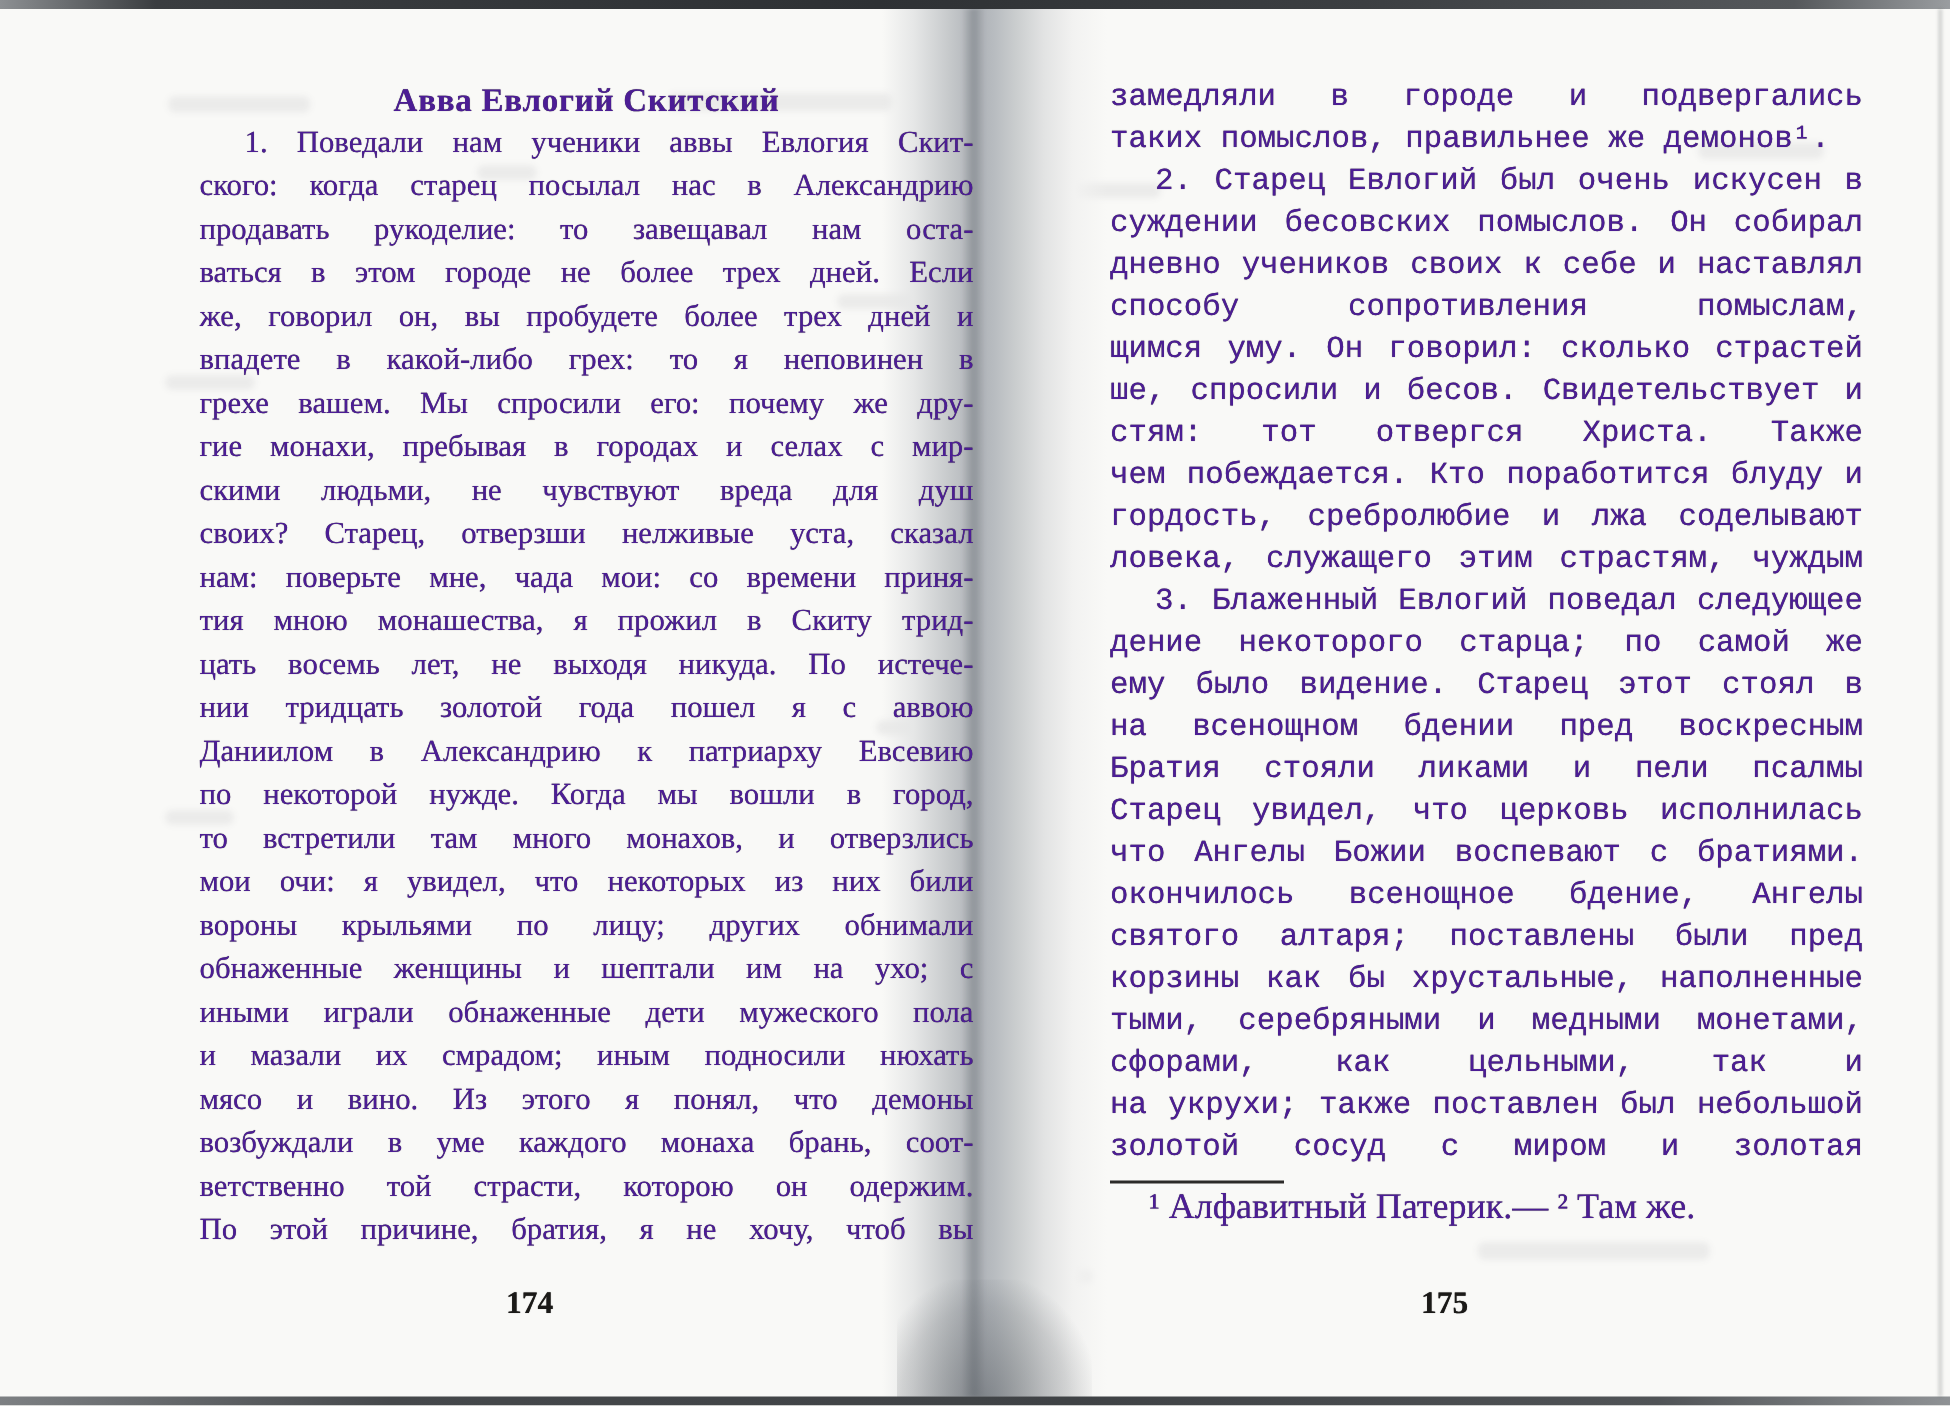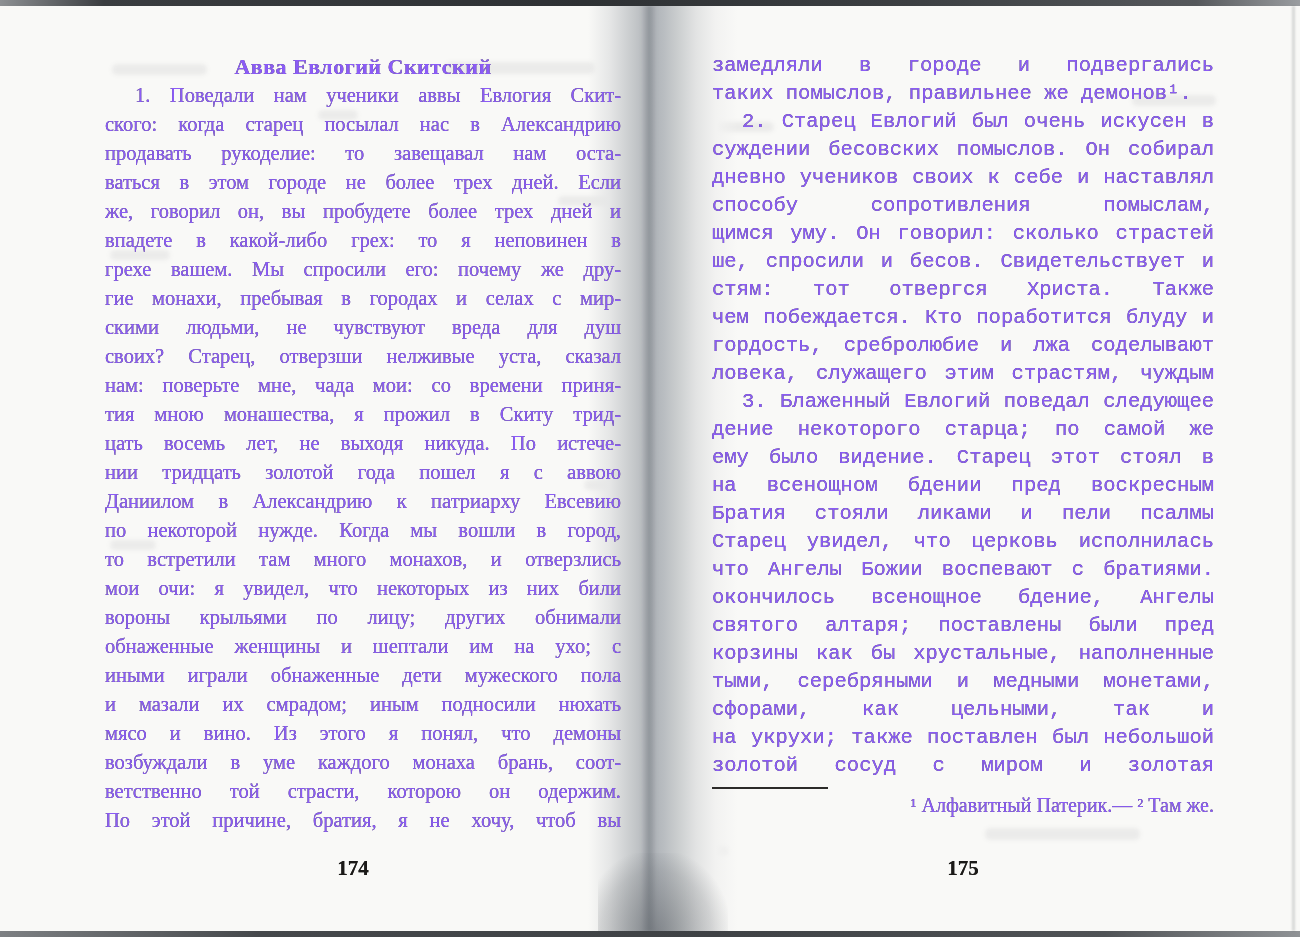--- a/index.html
+++ b/index.html
@@ -27,41 +27,41 @@
   .gutter-core{position:absolute;top:6px;bottom:6px;left:641px;width:16px;
     background:linear-gradient(90deg,rgba(0,0,0,0) 0%,rgba(110,116,122,0.45) 50%,rgba(0,0,0,0) 100%);
     filter:blur(1.2px);}
   .gutter-blotch{position:absolute;bottom:4px;left:598px;width:130px;height:80px;
     background:radial-gradient(ellipse at 45% 100%,rgba(80,85,91,0.50) 0%,rgba(80,85,91,0.18) 55%,rgba(0,0,0,0) 75%);}
 
   
   .ghost{position:absolute;background:rgba(50,52,55,0.065);border-radius:5px;filter:blur(2px);}
 
   
-  .page{position:absolute;top:52px;color:#8b5cf6;
-    text-shadow:0 0 0.45px rgba(27,26,24,0.85);}
+  .page{position:absolute;top:52px;color:#4c1d95;
+    text-shadow:0 0 0.45px rgba(27,26,24,0.85);margin-left:28px;}
   .page.left{left:105px;width:516px;}
   .page.right{left:712px;width:502px;}
 
   .heading{margin:0;font-size:22px;font-weight:bold;text-align:center;
     line-height:29px;height:29px;letter-spacing:0.5px;}
 
   .line{font-size:20.5px;text-align:justify;text-align-last:justify;
     overflow:hidden;white-space:nowrap;display:flex;}
   
   .line{display:block;white-space:normal;}
   .page.left .line{line-height:29px;height:29px;}
   .page.right .line{line-height:28px;height:28px;font-family:Liberation Mono, monospace;}
   .line.indent{text-indent:30px;}
   .line.end{text-align-last:left;}
 
   .footnote-rule{border:none;border-top:2px solid #2c2b29;width:116px;
     margin:7px 0 4px 0;}
-  .footnote{font-size:20px;line-height:25px;padding-left:26px;
-    text-align:right;}
+  .footnote{font-size:24px;line-height:25px;padding-left:26px;
+    text-align:left;}
 
   .page-number{position:absolute;top:856px;font-size:21px;text-align:center;
     color:#1b1a18;text-shadow:0 0 0.45px rgba(27,26,24,0.85);font-weight:bold;}
   .page-number.left{left:95px;width:516px;}
   .page-number.right{left:712px;width:502px;}
 </style>
 </head>
 <body>
 
 <div class="spread">

